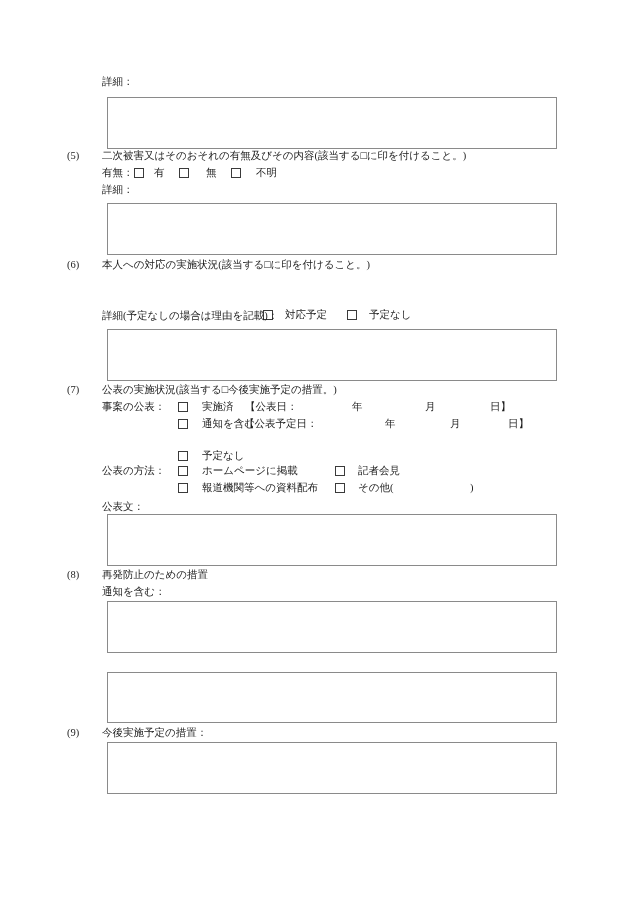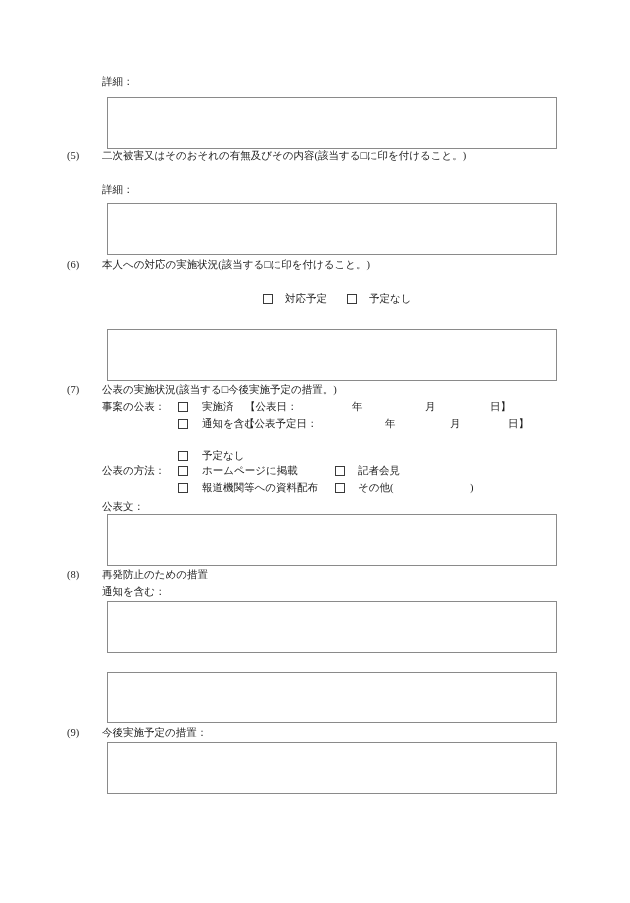--- a/index.html
+++ b/index.html
@@ -34,34 +34,46 @@
 
   <div class="ln" style="top:75px">
     <span class="seg" style="left:102px">詳細：</span>
   </div>
   <div class="fbox" style="top:97px"></div>
 
   <div class="ln" style="top:149px">
     <span class="seg" style="left:67px">(5)</span>
     <span class="seg" style="left:102px">二次被害又はそのおそれの有無及びその内容(該当する□に印を付けること。)</span>
   </div>
+  <div class="ln" style="top:166px">
+    <span class="seg" style="left:102px">有無：</span>
+    <span class="seg cb" style="left:134px"></span>
+    <span class="seg" style="left:154px">有</span>
+    <span class="seg cb" style="left:179px"></span>
+    <span class="seg" style="left:206px">無</span>
+    <span class="seg cb" style="left:231px"></span>
+    <span class="seg" style="left:256px">不明</span>
+  </div>
   <div class="ln" style="top:183px">
     <span class="seg" style="left:102px">詳細：</span>
   </div>
   <div class="fbox" style="top:203px"></div>
 
   <div class="ln" style="top:258px">
     <span class="seg" style="left:67px">(6)</span>
     <span class="seg" style="left:102px">本人への対応の実施状況(該当する□に印を付けること。)</span>
   </div>
-  <div class="ln" style="top:292px">
+  <div class="ln" style="top:308px">
     <span class="seg cb" style="left:263px"></span>
     <span class="seg" style="left:285px">対応予定</span>
     <span class="seg cb" style="left:347px"></span>
     <span class="seg" style="left:369px">予定なし</span>
+  </div>
+  <div class="ln" style="top:309px">
+    <span class="seg" style="left:102px">詳細(予定なしの場合は理由を記載)：</span>
   </div>
   <div class="fbox" style="top:329px"></div>
 
   <div class="ln" style="top:383px">
     <span class="seg" style="left:67px">(7)</span>
     <span class="seg" style="left:102px">公表の実施状況(該当する□今後実施予定の措置。)</span>
   </div>
   <div class="ln" style="top:400px">
     <span class="seg" style="left:102px">事案の公表：</span>
     <span class="seg cb" style="left:178px"></span>

